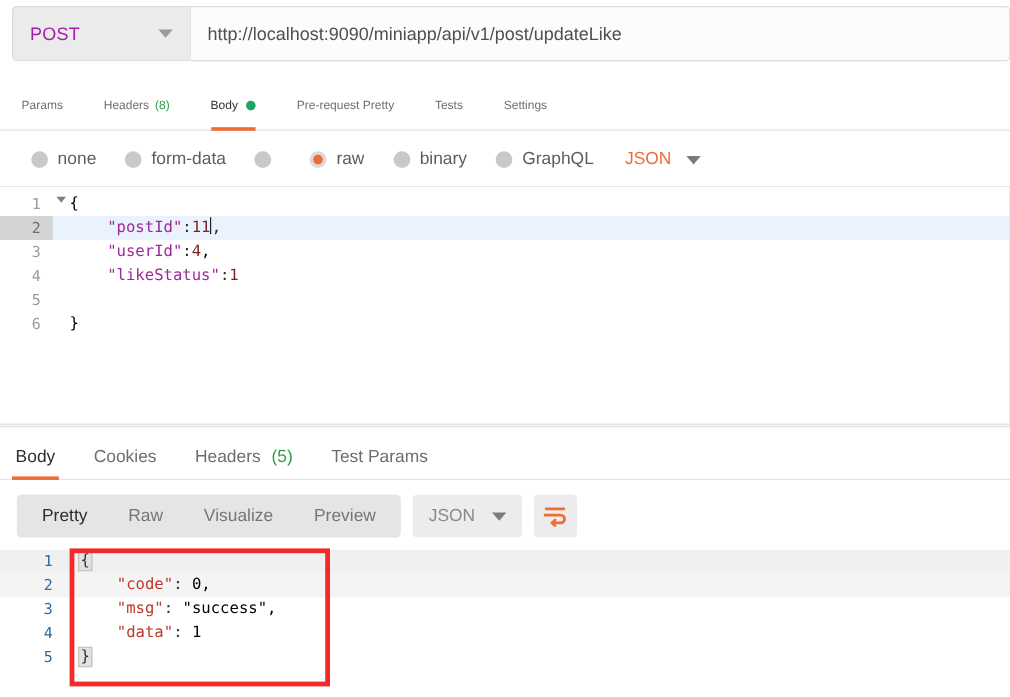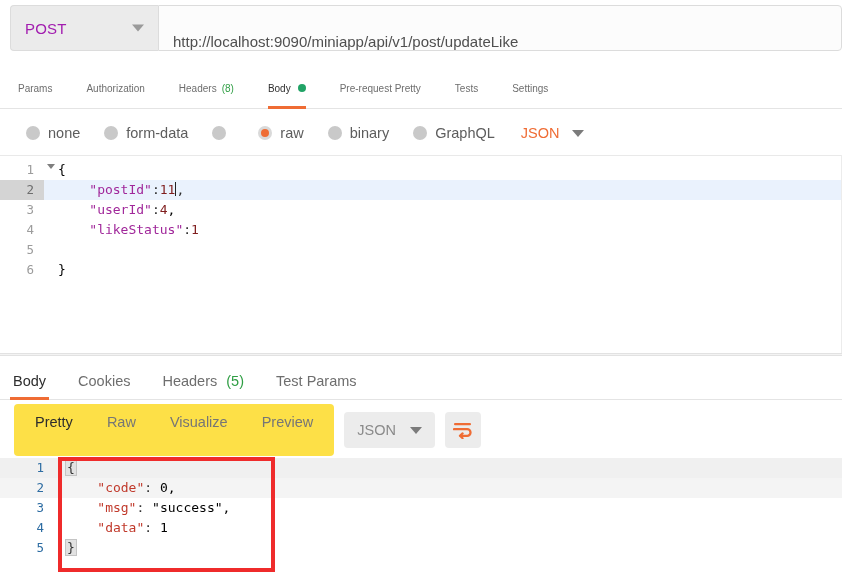--- a/index.html
+++ b/index.html
@@ -53,21 +53,21 @@
     border-right: 6px solid transparent;
     border-top: 7px solid #9a9a9a;
   }
   .url-box {
     flex: 1;
     background: #fcfcfc;
     border: 1px solid #dcdcdc;
     border-left: 1px solid #dcdcdc;
     border-radius: 0 4px 4px 0;
     display: flex;
-    align-items: flex-end;
+    align-items: center;
     padding: 0 14px;
   }
   .url-text {
     font-size: 15px;
     color: #4f4f4f;
     white-space: nowrap;
     overflow: hidden;
   }
 
   
@@ -270,23 +270,23 @@
   .res-toolbar {
     position: absolute;
     left: 14px; top: 412px;
     height: 36px;
     display: flex;
     align-items: center;
   }
   .seg-group {
     display: flex;
     align-items: flex-start;
-    background: #fde047;
+    background: #e5e5e5;
     border-radius: 4px;
-    height: 52px;
+    height: 36px;
     padding: 0 4px;
   }
   .seg-item {
     font-size: 14.5px;
     color: #767676;
     padding: 0 17px;
     height: 36px;
     display: flex;
     align-items: center;
     cursor: pointer;
@@ -389,23 +389,20 @@
     <div class="url-box">
       <span class="url-text">http://localhost:9090/miniapp/api/v1/post/updateLike</span>
     </div>
   </div>
 
   <div class="req-tabs" id="req-tabs">
       <div class="req-tab">
         <span>Params</span>
       </div>
       <div class="req-tab">
-        <span>Authorization</span>
-      </div>
-      <div class="req-tab">
         <span>Headers</span>
         <span class="tab-count">(8)</span>
       </div>
       <div class="req-tab active">
         <span>Body</span>
         <span class="tab-dot"></span>
       </div>
       <div class="req-tab">
         <span>Pre-request Pretty</span>
       </div>

